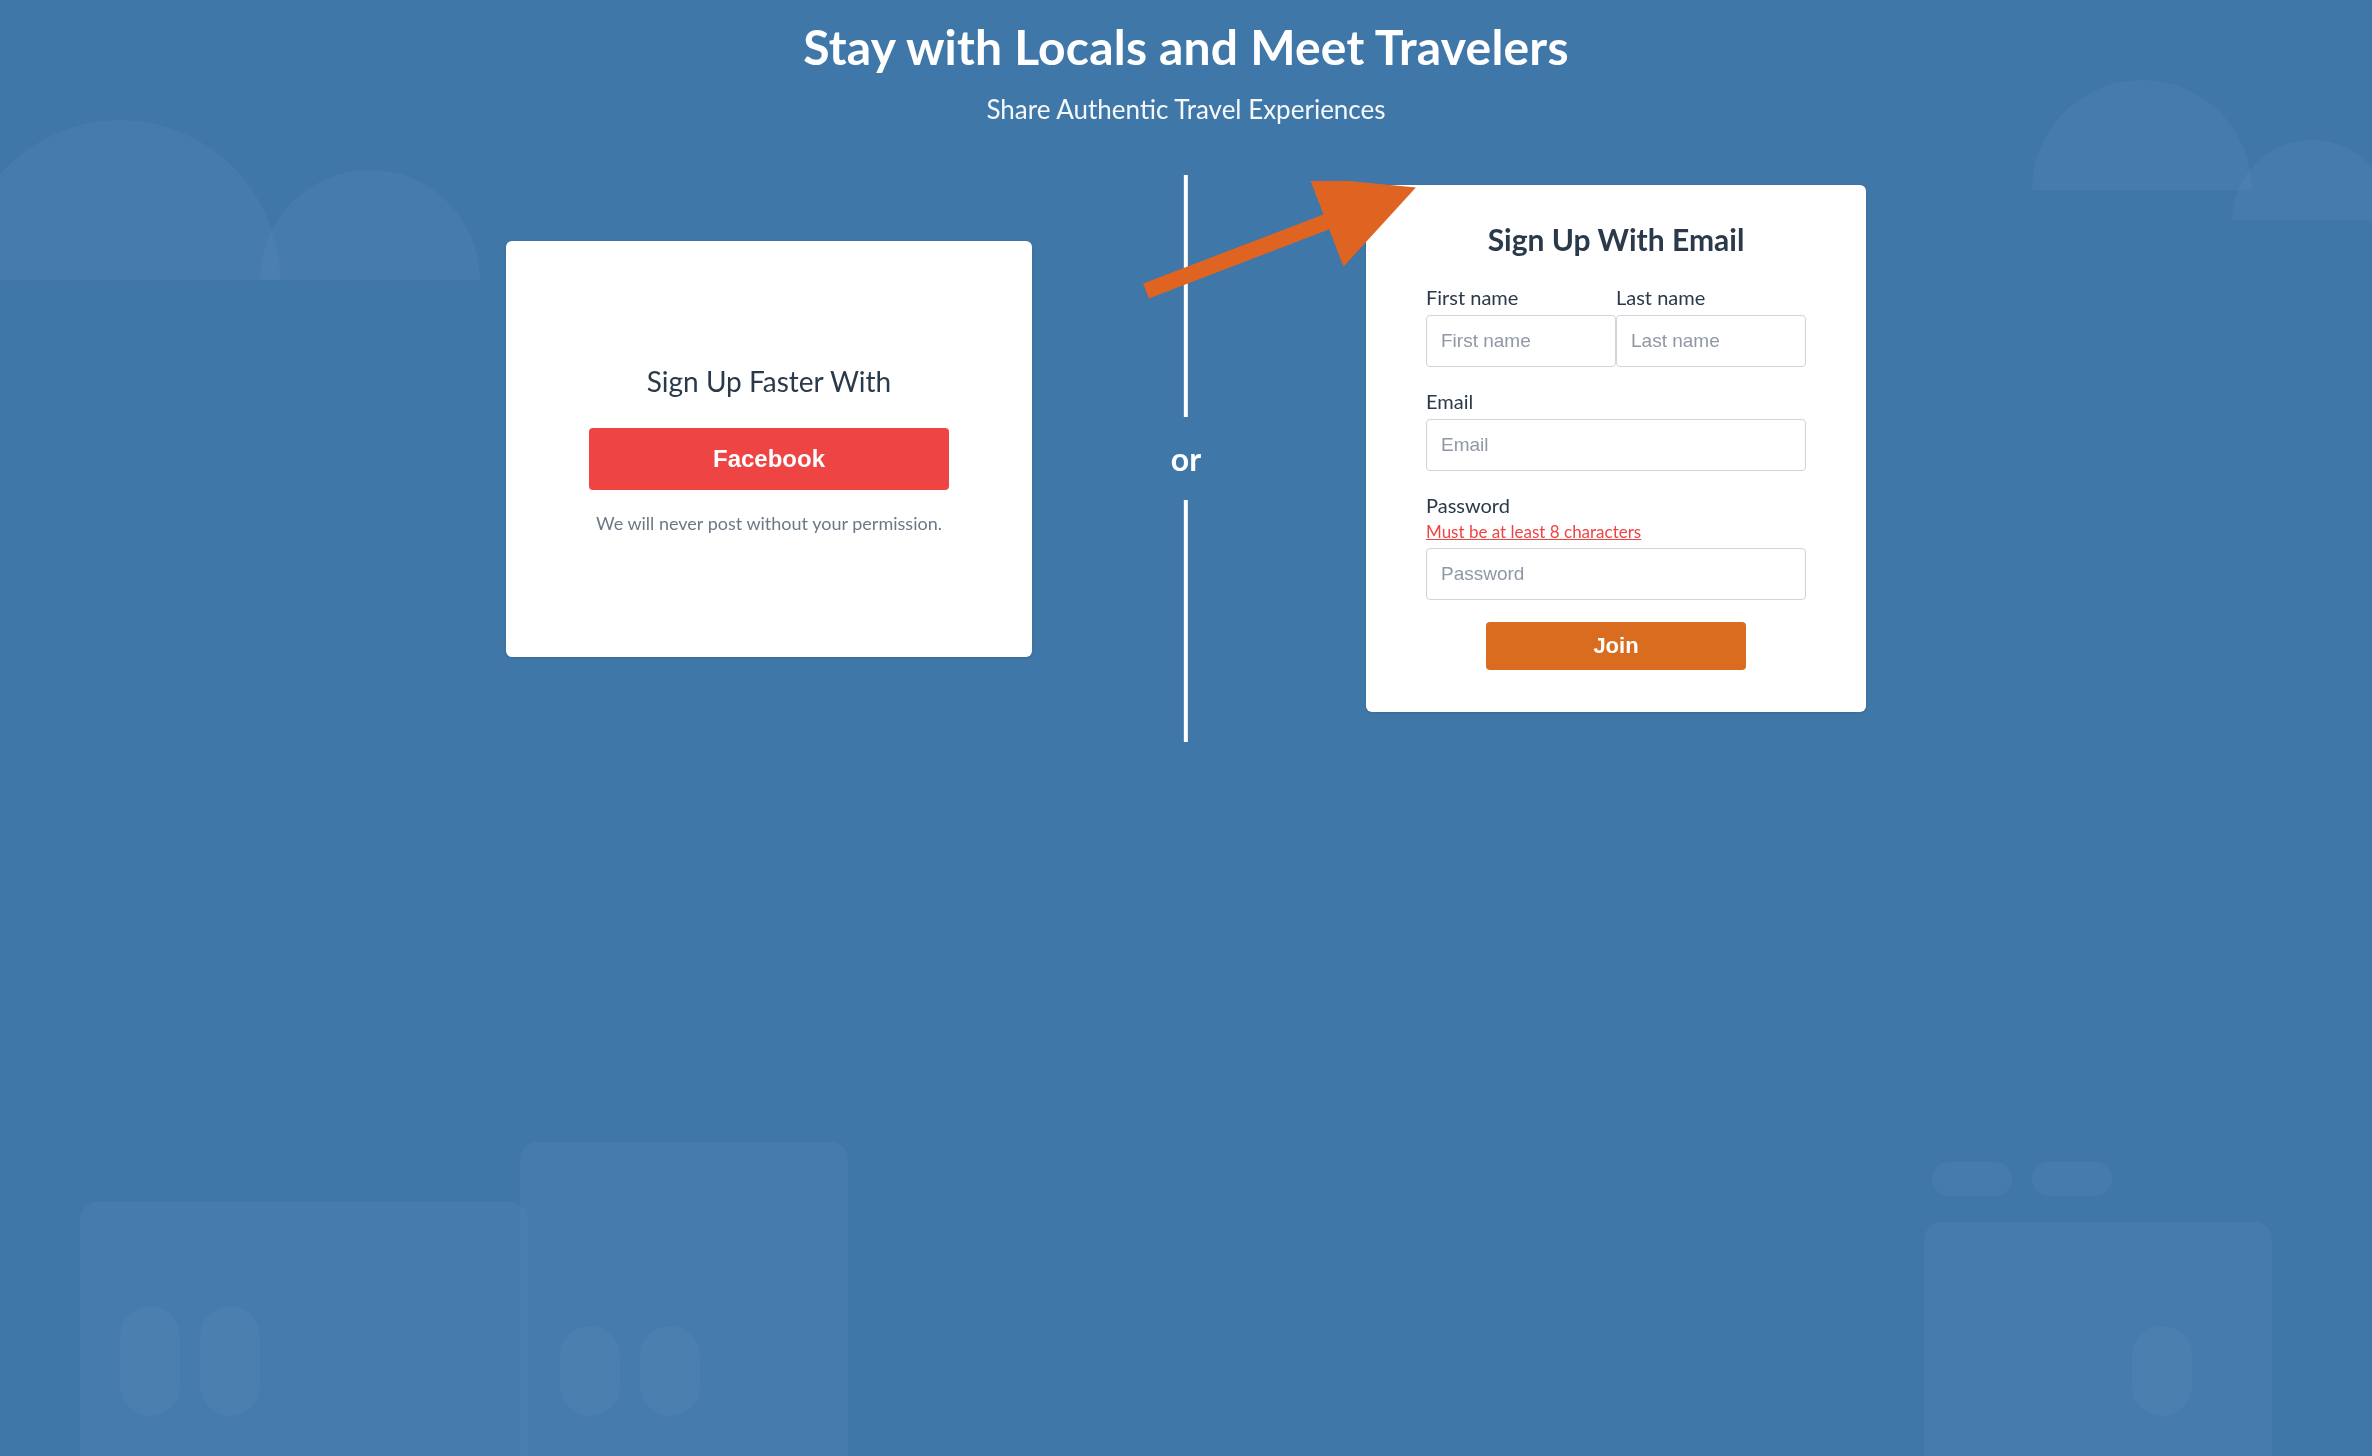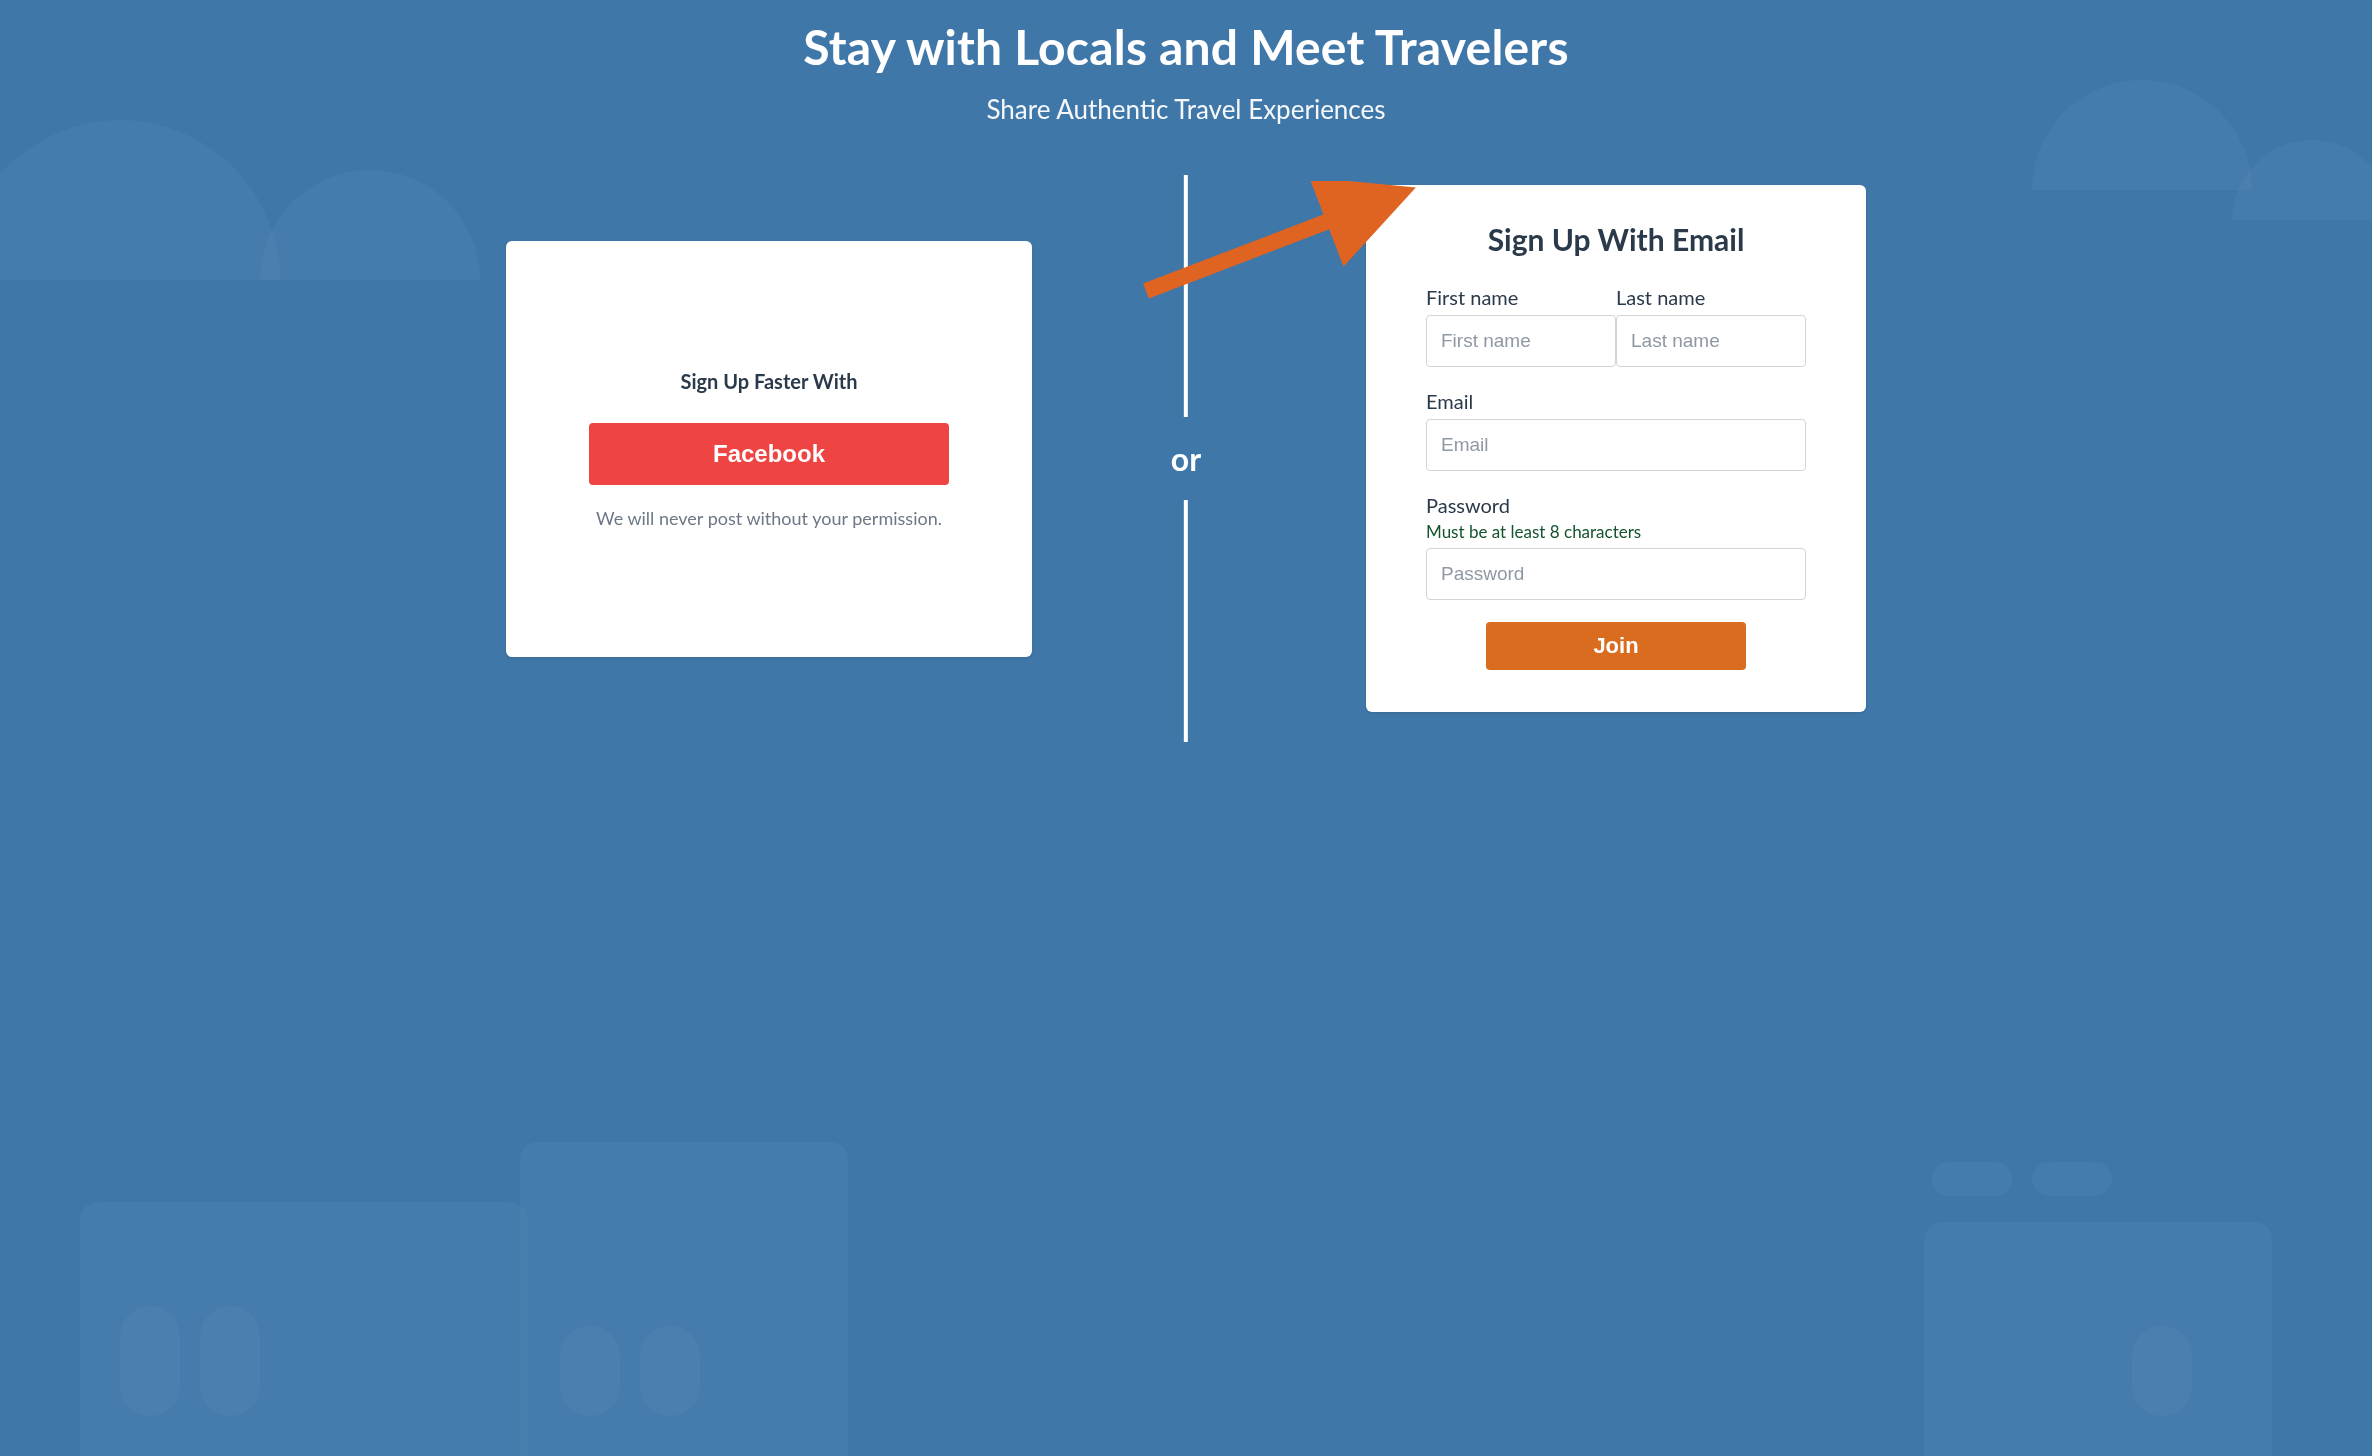--- a/index.html
+++ b/index.html
@@ -117,22 +117,22 @@
   .card-left {
     width: 526px;
     height: 416px;
     display: flex;
     flex-direction: column;
     justify-content: center;
     align-items: center;
     padding: 40px 60px;
   }
   .card-left h2 {
-    font-size: 20px;
-    font-weight: 700;
+    font-size: 28px;
+    font-weight: 400;
     margin: 0 0 30px;
     color: #2b3a4a;
     text-align: center;
   }
   .fb-btn {
     width: 100%;
     max-width: 360px;
     height: 62px;
     background: #ef4444;
     color: #ffffff;
@@ -172,23 +172,24 @@
     flex: 1;
     min-width: 0;
   }
   .field label {
     font-size: 20px;
     color: #2b3a4a;
     margin-bottom: 6px;
   }
   .field .hint {
     font-size: 17px;
-    color: #14532d;
+    color: #ef4444;
     margin-bottom: 6px;
     margin-top: -2px;
+    text-decoration: underline;
   }
   .field input {
     height: 52px;
     border: 1px solid #d0d5dc;
     border-radius: 4px;
     padding: 0 14px;
     font-size: 19px;
     color: #2b3a4a;
     background: #fff;
     box-sizing: border-box;

